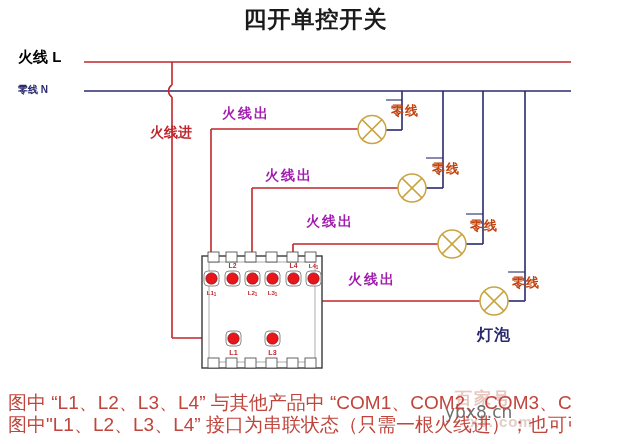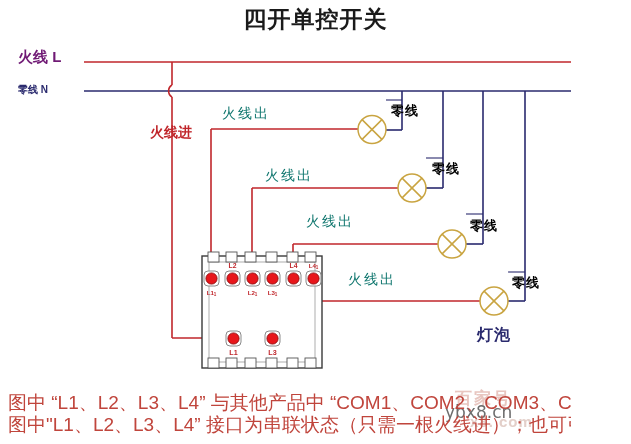--- a/index.html
+++ b/index.html
@@ -31,51 +31,51 @@
     left: 0;
     top: 8px;
     width: 631px;
     text-align: center;
     font-size: 23px;
     font-weight: bold;
     color: #1a1a1a;
     letter-spacing: 1px;
   }
   .lbl-live {
-    color: #701a75;
+    color: #000000;
     font-weight: bold;
   }
   .lbl-neutral {
     color: #2a2a6e;
     font-weight: bold;
   }
   #label-live-l   { left: 18px;  top: 49px;  font-size: 15px; }
   #label-neutral-n{ left: 18px;  top: 85px;  font-size: 10px; }
   .live-out {
-    color: #0f766e;
-    font-weight: normal;
+    color: #a21caf;
+    font-weight: bold;
     font-size: 14px;
     letter-spacing: 2px;
   }
   #live-out-1 { left: 222px; top: 106px; }
   #live-out-2 { left: 265px; top: 168px; }
   #live-out-3 { left: 306px; top: 214px; }
   #live-out-4 { left: 348px; top: 272px; }
   #live-in {
     left: 150px;
     top: 124px;
     width: 16px;
     font-size: 14px;
     font-weight: bold;
     color: #c0262b;
     line-height: 16px;
     text-align: right;
   }
   .neutral-tag {
-    color: #000000;
+    color: #c2410c;
     font-weight: bold;
     font-size: 13px;
     letter-spacing: 1px;
   }
   #neutral-tag-1 { left: 391px; top: 104px; }
   #neutral-tag-2 { left: 432px; top: 162px; }
   #neutral-tag-3 { left: 470px; top: 219px; }
   #neutral-tag-4 { left: 512px; top: 276px; }
   #bulb-label {
     left: 477px;

